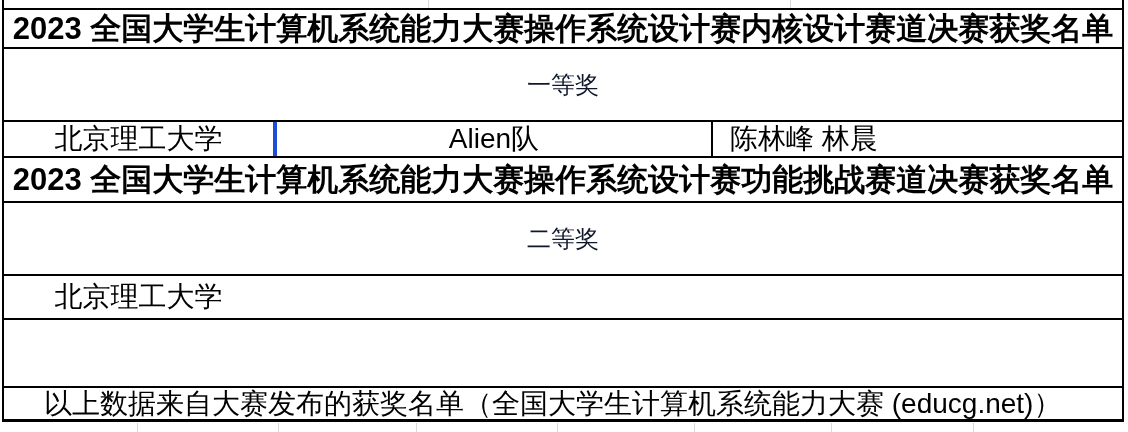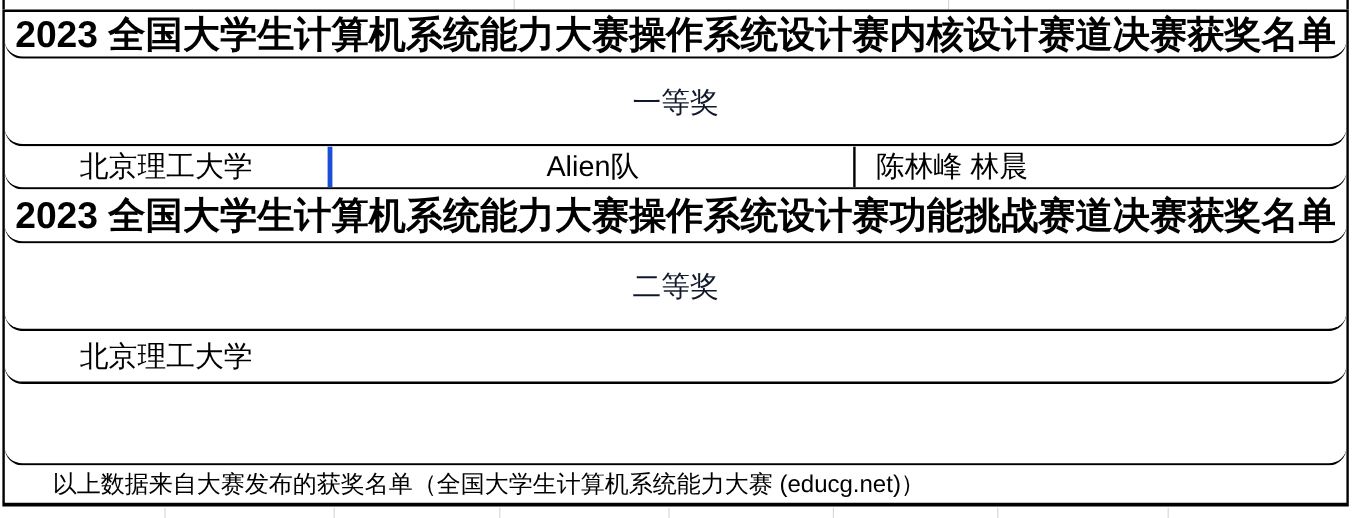--- a/index.html
+++ b/index.html
@@ -4,34 +4,34 @@
 <style>
   html,body{margin:0;padding:0;background:#ffffff;}
   .canvas{
     position:relative;width:1128px;height:432px;background:#ffffff;overflow:hidden;
     font-family:"Liberation Sans","DejaVu Sans",sans-serif;color:#000;
   }
   .award-table{
     position:absolute;left:2px;top:8px;width:1122px;box-sizing:border-box;
     border:2px solid #000;border-bottom-width:3px;background:#fff;
   }
-  .row{box-sizing:border-box;border-bottom:2px solid #000;display:flex;align-items:center;overflow:hidden;border-radius:15px;}
+  .row{box-sizing:border-box;border-bottom:2px solid #000;display:flex;align-items:center;overflow:hidden;}
   .row.last{border-bottom:none;}
   .hdr{height:39px;justify-content:center;font-weight:bold;font-size:31px;letter-spacing:0;white-space:nowrap;}
   .hdr2{height:45px;}
   .award{height:73px;justify-content:center;font-size:24px;color:#0f172a;}
   .data{padding:0;}
   .d1{height:36px;}
   .d2{height:44px;}
-  .cell{box-sizing:border-box;height:100%;display:flex;align-items:center;font-size:24px;white-space:nowrap;overflow:hidden;}
+  .cell{box-sizing:border-box;height:100%;display:flex;align-items:center;font-size:28px;white-space:nowrap;overflow:hidden;}
   .c-school{width:269px;justify-content:center;}
   .c-team{width:438px;justify-content:center;border-left:4px solid #1d4ed8;}
   .c-members{flex:1;border-left:2px solid #000;padding-left:17px;justify-content:flex-start;}
   .empty-row{height:68px;}
-  .note-row{height:31px;font-size:20px;padding-left:40px;justify-content:flex-start;white-space:nowrap;}
+  .note-row{height:31px;font-size:28px;padding-left:40px;justify-content:flex-start;white-space:nowrap;}
   .vstub{position:absolute;width:2px;background:#000;}
   .gridline{position:absolute;width:1px;background:#d9d9d9;}
 </style>
 </head>
 <body>
 
 <div class="canvas">
 
   <div class="gridline" style="left:428px;top:0;height:8px;"></div>
   <div class="gridline" style="left:790px;top:0;height:8px;"></div>

